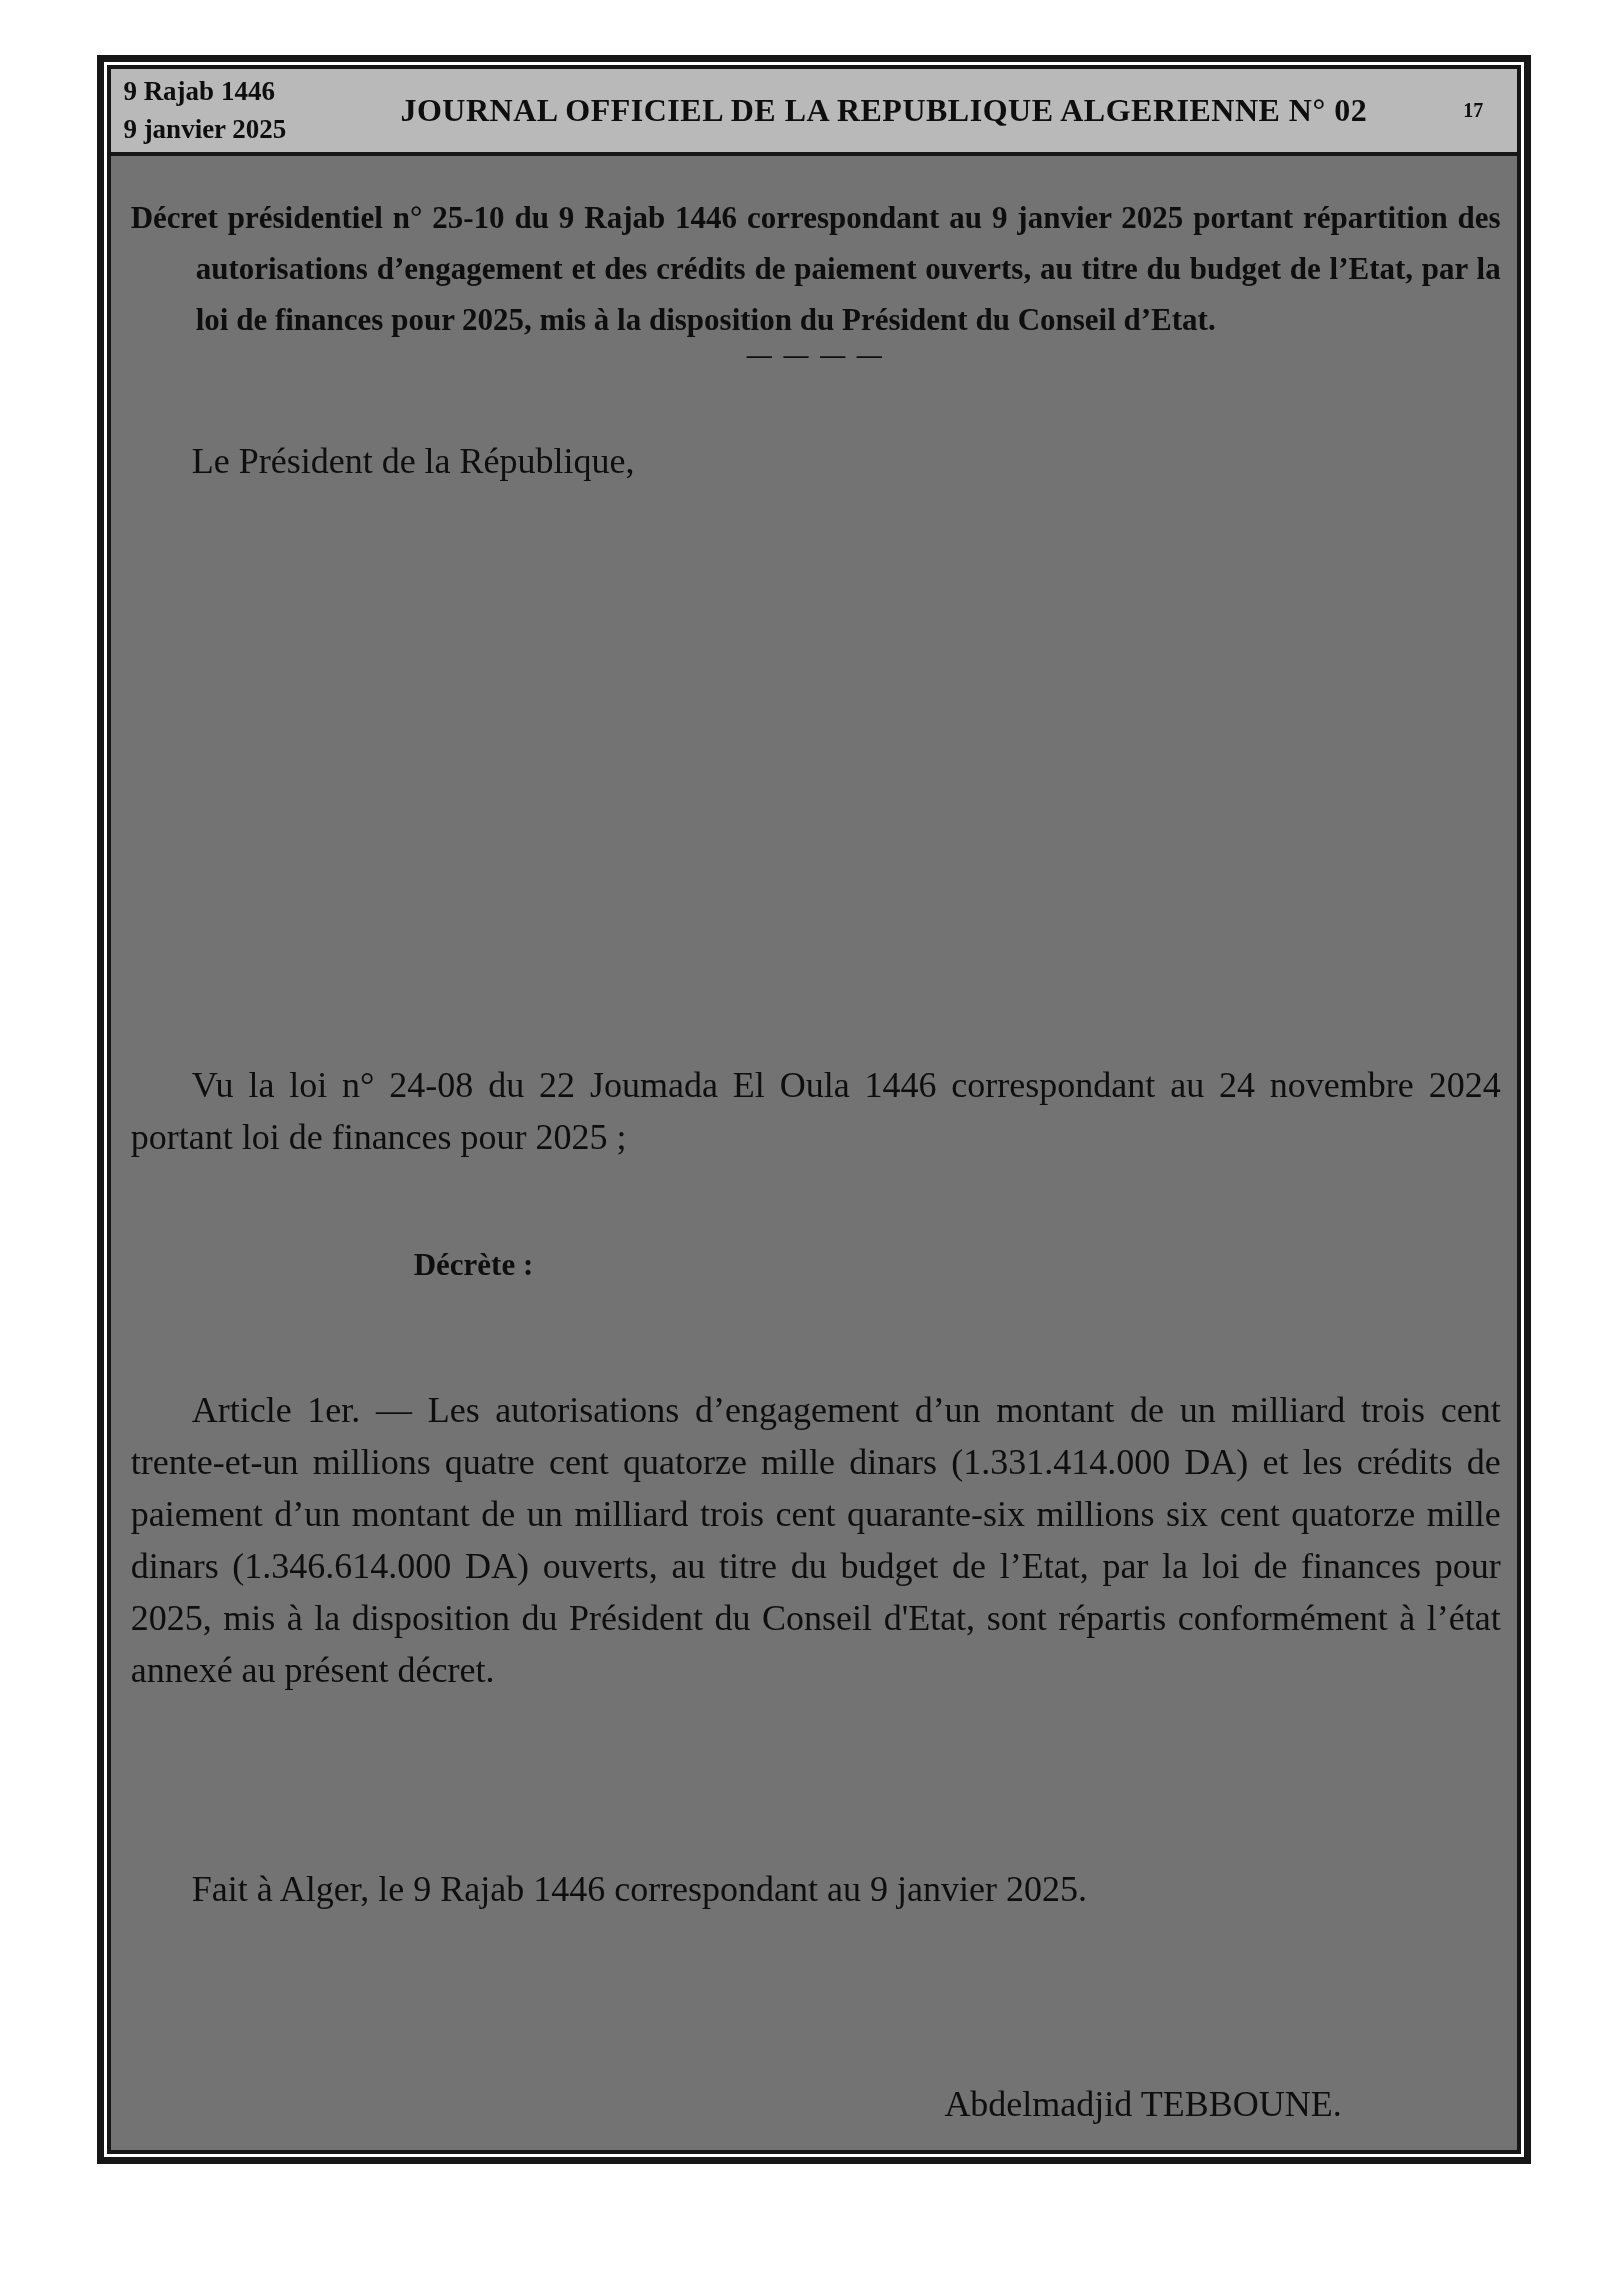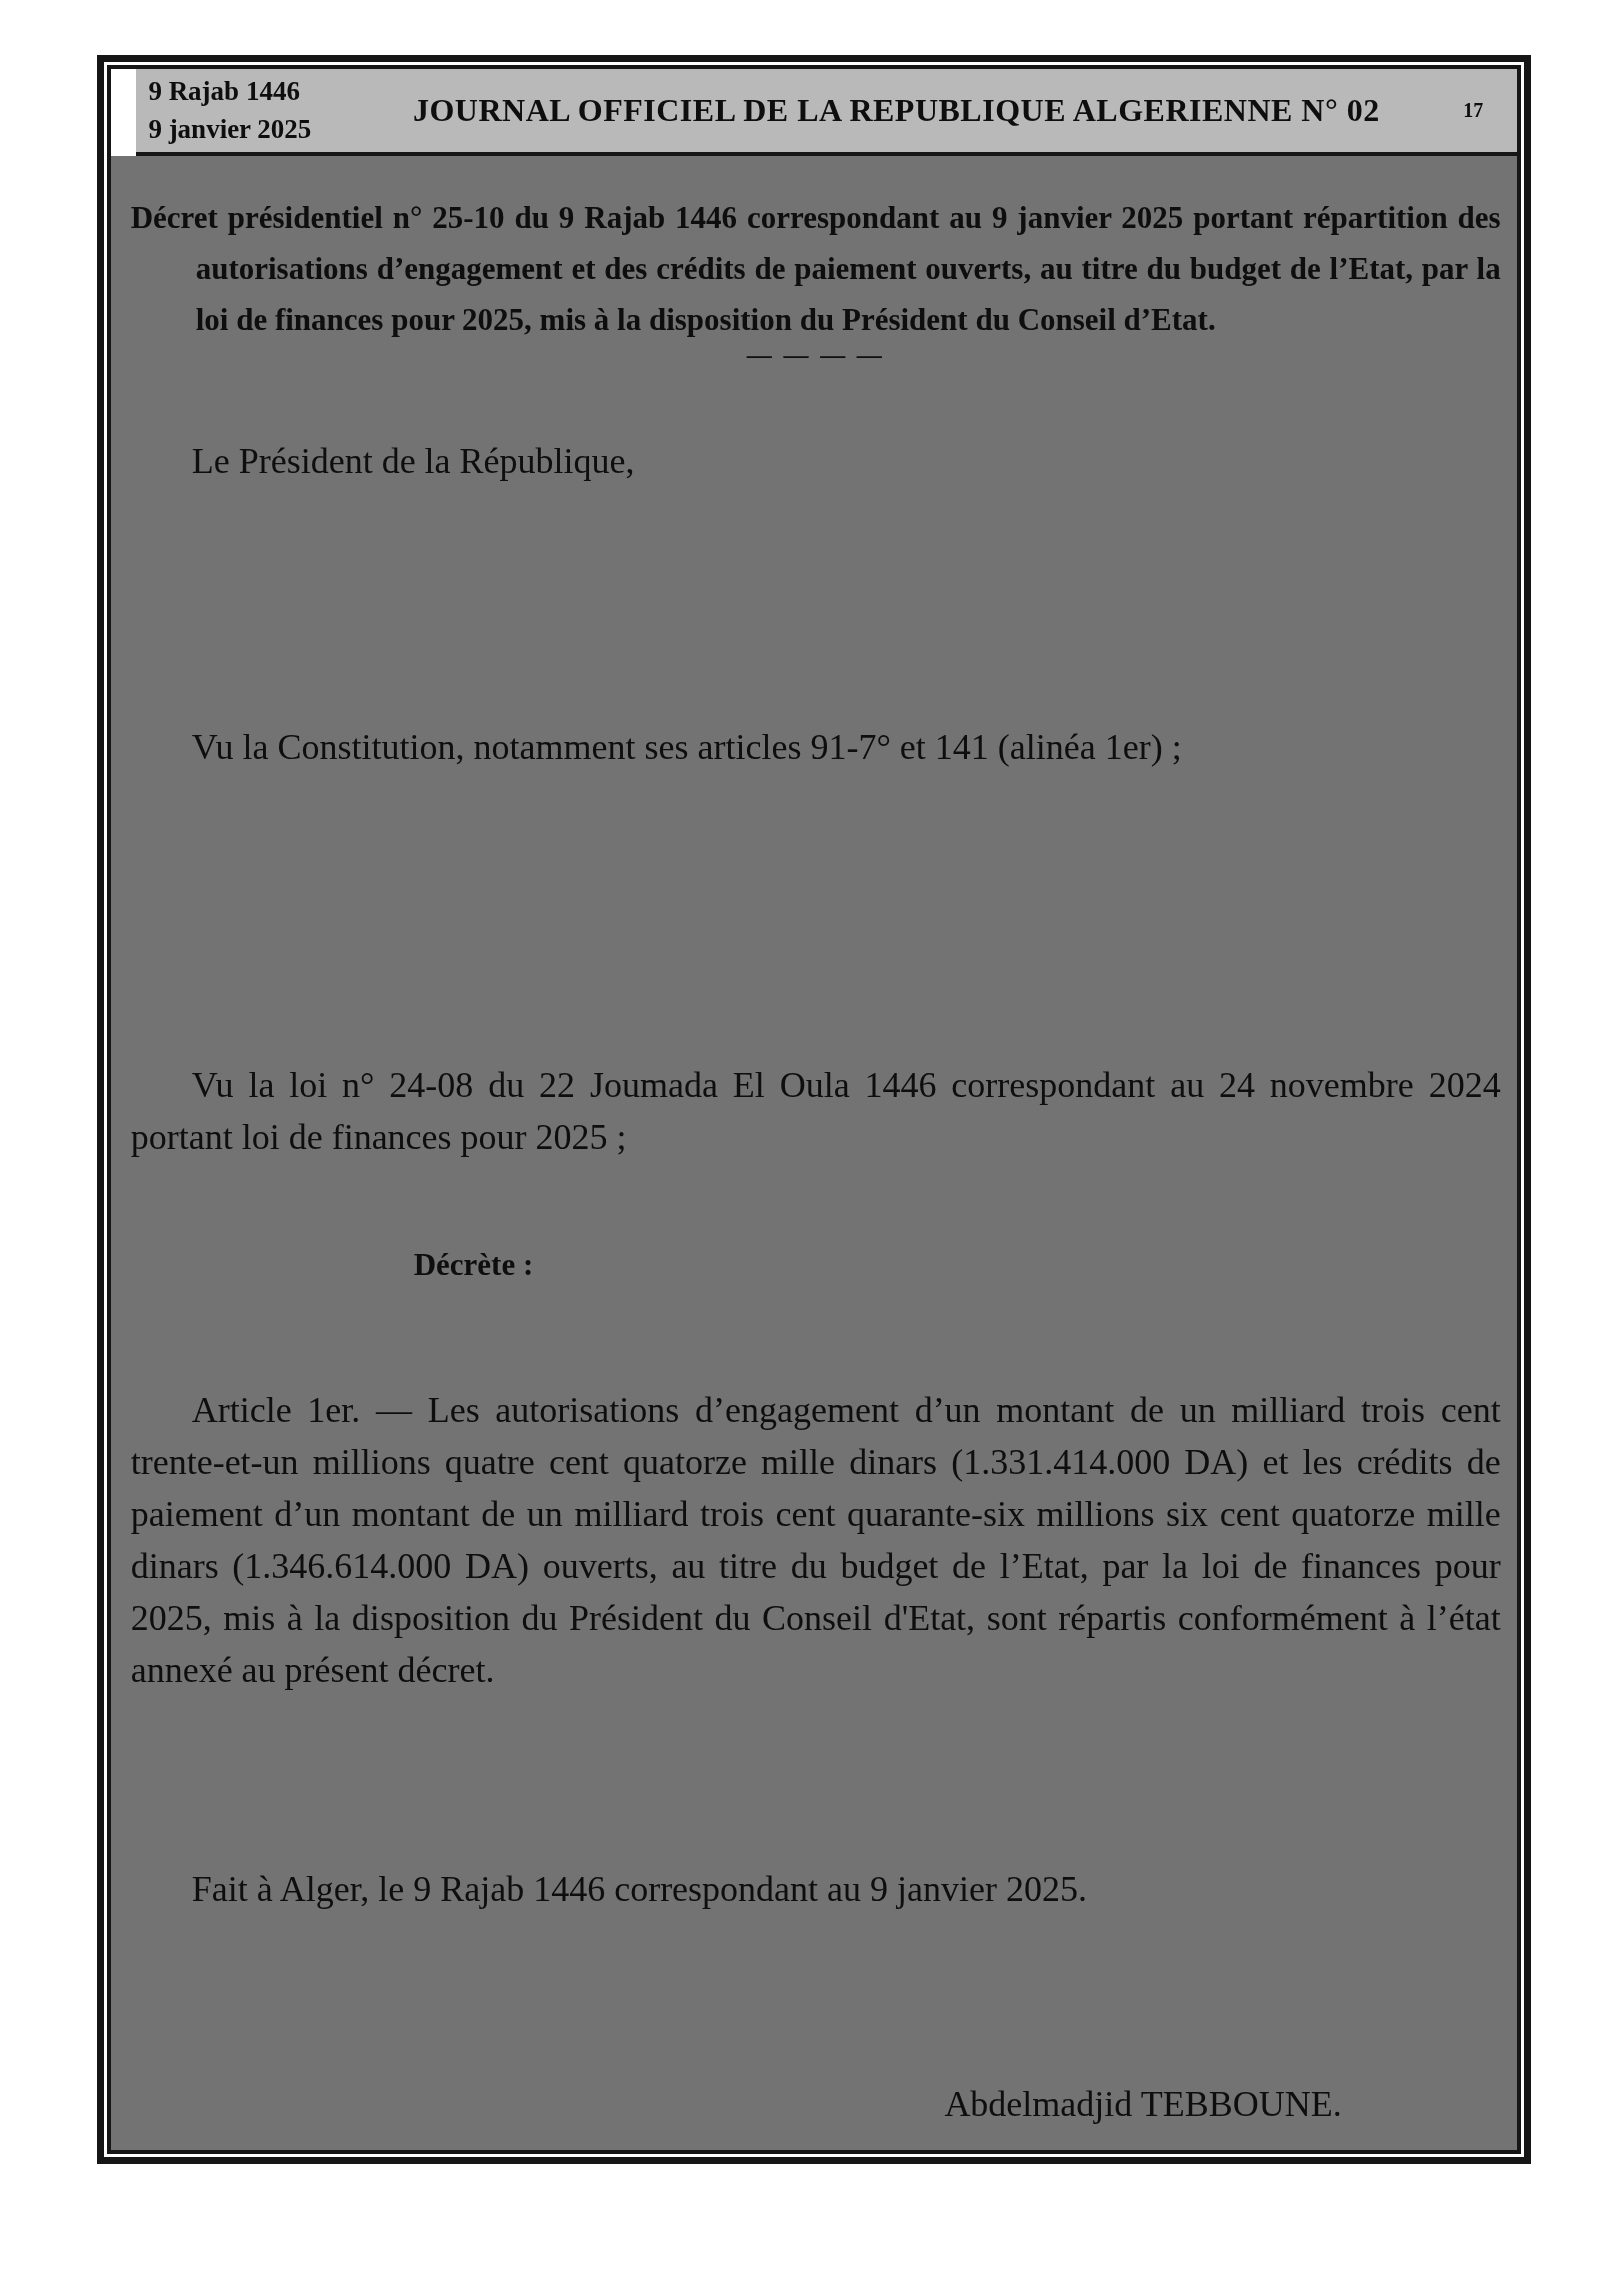--- a/index.html
+++ b/index.html
@@ -33,21 +33,20 @@
   }
   .header {
     box-sizing: border-box;
     height: 87px;
     background: #b9b9b9;
     border-bottom: 4.5px solid #161616;
     display: flex;
     align-items: center;
     padding: 0 34px 0 12.7px;
     font-weight: bold;
-    margin-left: 25px;
   }
   .header-dates {
     font-size: 27px;
     line-height: 38px;
     white-space: nowrap;
   }
   .header-title {
     flex: 1;
     text-align: center;
     font-size: 32px;
@@ -134,21 +133,20 @@
         </div>
         <div class="header-title">JOURNAL OFFICIEL DE LA REPUBLIQUE ALGERIENNE N° 02</div>
         <div class="header-page">17</div>
       </div>
 
       <div class="content">
         <div class="blk title">Décret présidentiel n° 25-10 du 9 Rajab 1446 correspondant au 9 janvier 2025 portant répartition des autorisations d’engagement et des crédits de paiement ouverts, au titre du budget de l’Etat, par la loi de finances pour 2025, mis à la disposition du Président du Conseil d’Etat.</div>
         <div class="blk divider">— — — —</div>
 
         <div class="blk para p1">Le Président de la République,</div>
-        <div class="blk para p3">Vu la Constitution, notamment ses articles 91-7° et 141 (alinéa 1er) ;</div>
         <div class="blk para p5">Vu la loi n° 24-08 du 22 Joumada El Oula 1446 correspondant au 24 novembre 2024 portant loi de finances pour 2025 ;</div>
 
         <div class="blk decrete">Décrète :</div>
 
         <div class="blk para art1">Article 1er. — Les autorisations d’engagement d’un montant de un milliard trois cent trente-et-un millions quatre cent quatorze mille dinars (1.331.414.000 DA) et les crédits de paiement d’un montant de un milliard trois cent quarante-six millions six cent quatorze mille dinars (1.346.614.000 DA) ouverts, au titre du budget de l’Etat, par la loi de finances pour 2025, mis à la disposition du Président du Conseil d'Etat, sont répartis conformément à l’état annexé au présent décret.</div>
 
 
         <div class="blk para fait">Fait à Alger, le 9 Rajab 1446 correspondant au 9 janvier 2025.</div>
 
         <div class="blk signature">Abdelmadjid TEBBOUNE.</div>

